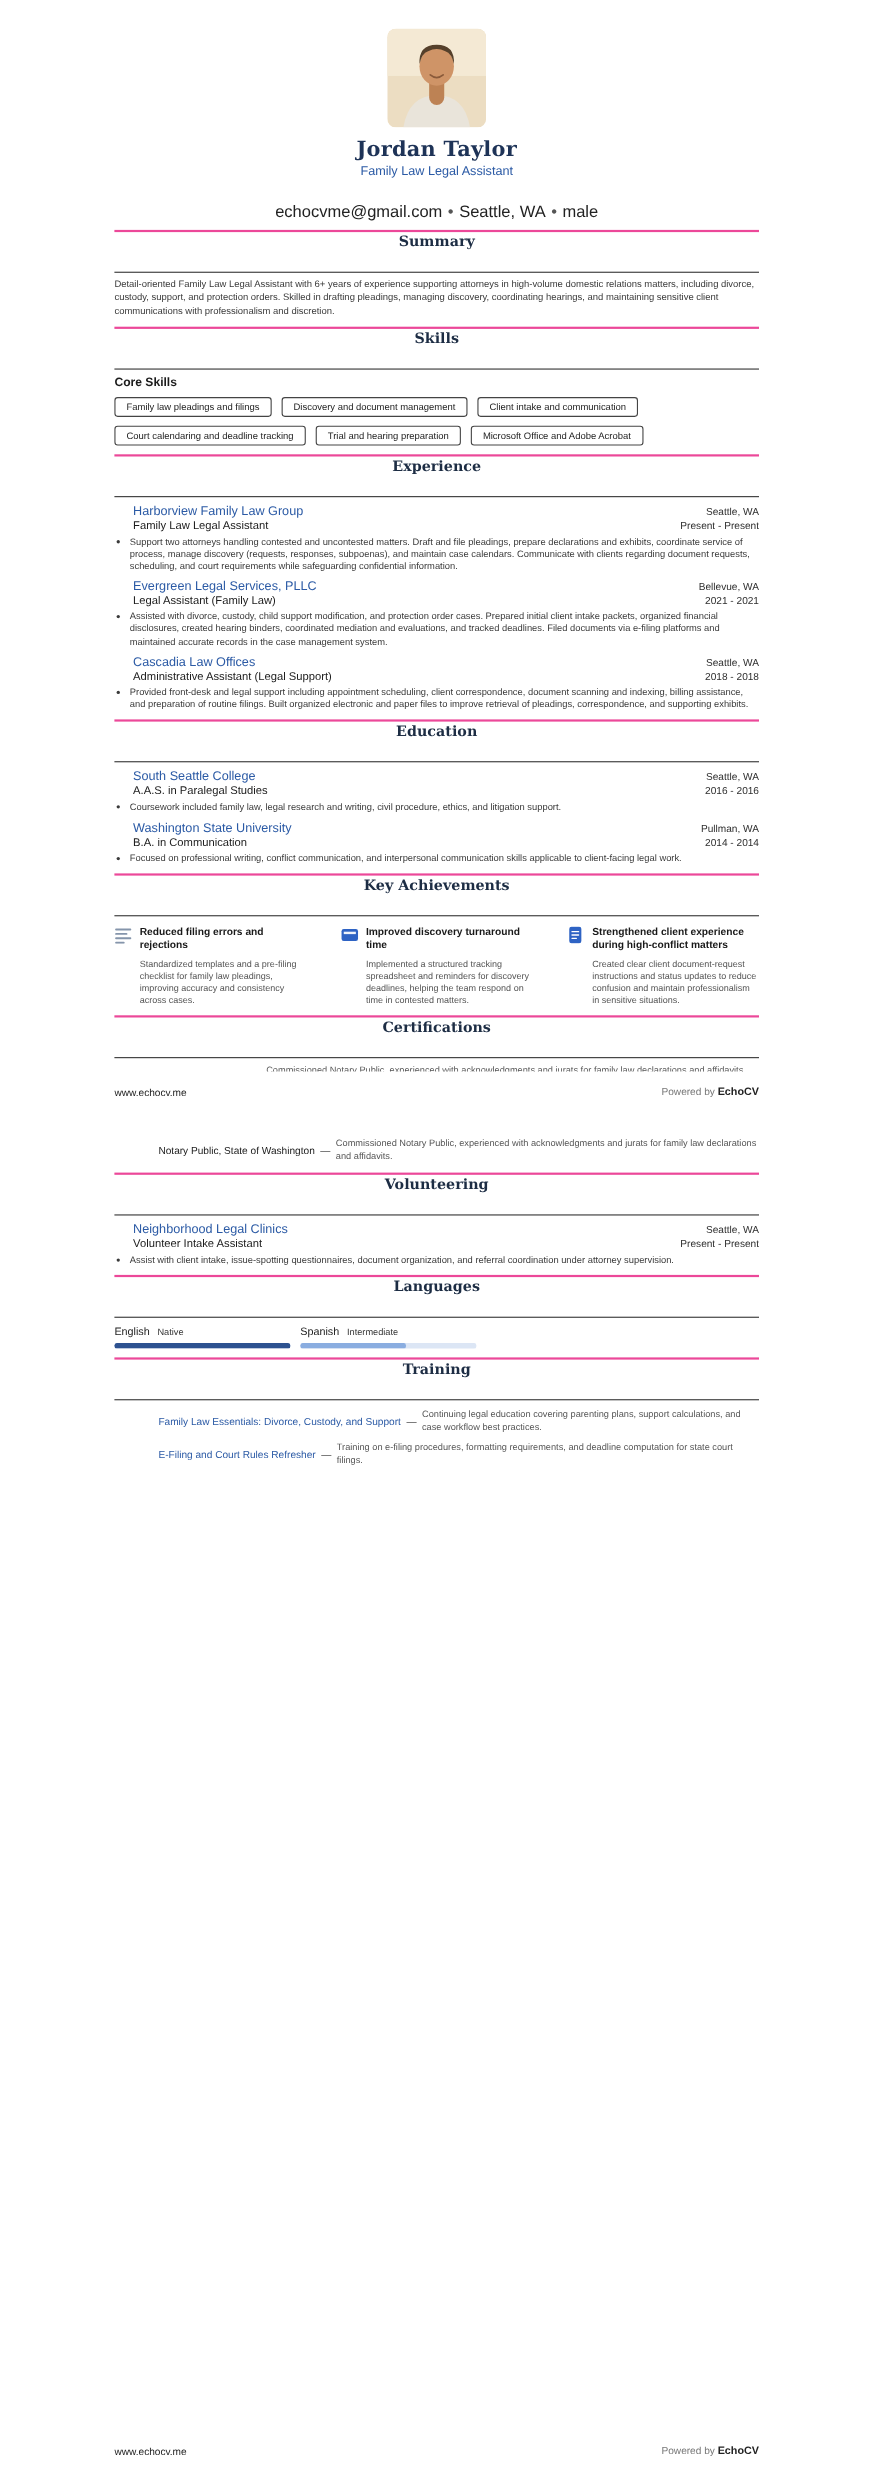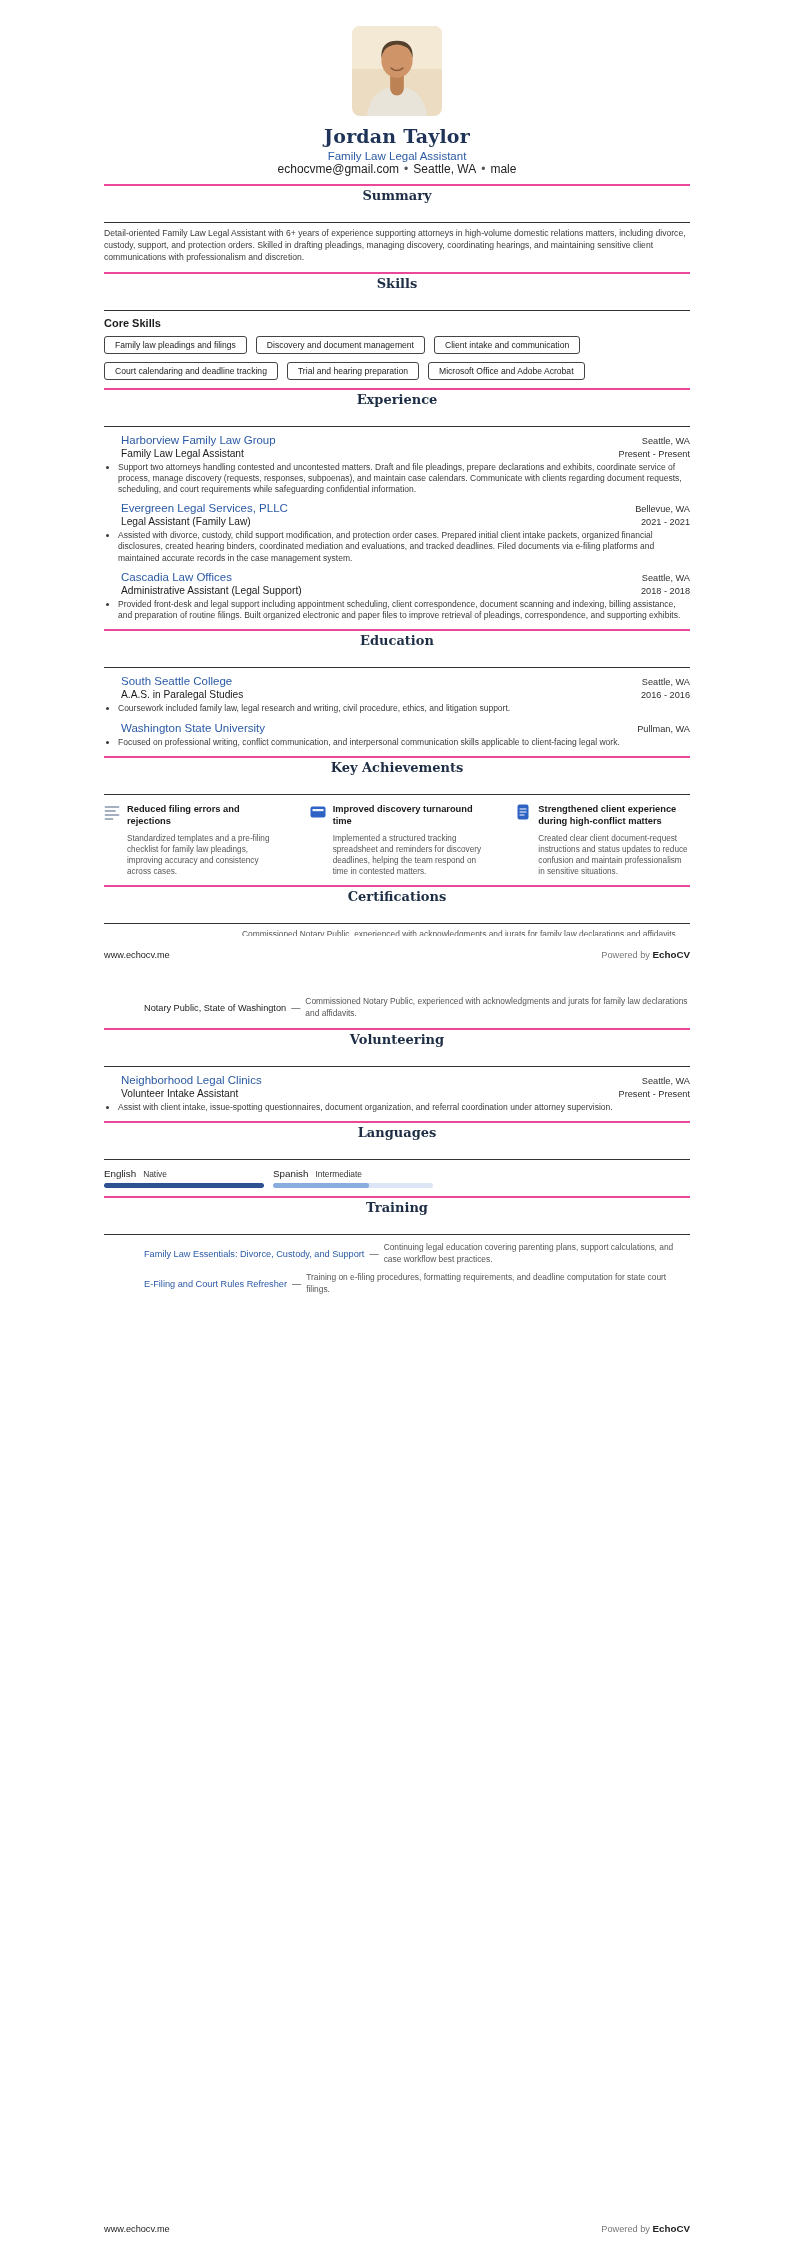--- a/index.html
+++ b/index.html
@@ -6,21 +6,21 @@
   body { background:#ffffff; font-family:"Liberation Sans", sans-serif; }
   .sheet {
     width:640px; height:2246px; margin:0 auto; background:#fff;
     display:flex; flex-direction:column; padding:0 27px; overflow:hidden;
   }
   
   .resume-header { text-align:center; padding-top:26px; }
   .photo { width:90px; height:90px; margin:0 auto; border-radius:8px; overflow:hidden; }
   .name { font-family:"DejaVu Serif","Liberation Serif",serif; font-size:19px; font-weight:700; color:#1e3357; margin-top:9px; letter-spacing:.2px; }
   .cand-title { font-size:11.5px; color:#2b5aa5; margin-top:3px; }
-  .contact { font-size:12px; color:#222; margin-top:0; }
+  .contact { font-size:15px; color:#222; margin-top:22px; }
   .contact .sep { margin:0 5px; color:#555; }
   
   .section { margin-top:8px; }
   .section-heading {
     font-family:"DejaVu Serif","Liberation Serif",serif; font-size:13px; font-weight:700;
     color:#1d2d44; text-align:center; border-top:2px solid #ec4899; border-bottom:1px solid #333;
     padding:2px 0 19px;
   }
   .summary-text { margin-top:5px; font-size:8.6px; line-height:1.38; color:#3a3a3a; }
   
@@ -170,20 +170,24 @@
       </div>
       <ul class="bullets">
         <li>Coursework included family law, legal research and writing, civil procedure, ethics, and litigation support.</li>
       </ul>
     </div>
 
     <div class="entry">
       <div class="entry-row">
         <span class="company">Washington State University</span>
         <span class="meta">Pullman, WA</span>
+      </div>
+      <div class="entry-row">
+        <span class="role">B.A. in Communication</span>
+        <span class="meta">2014 - 2014</span>
       </div>
       <ul class="bullets">
         <li>Focused on professional writing, conflict communication, and interpersonal communication skills applicable to client-facing legal work.</li>
       </ul>
     </div>
   </div>
 
   <div class="section">
     <div class="section-heading">Key Achievements</div>
     <div class="ach-grid">

